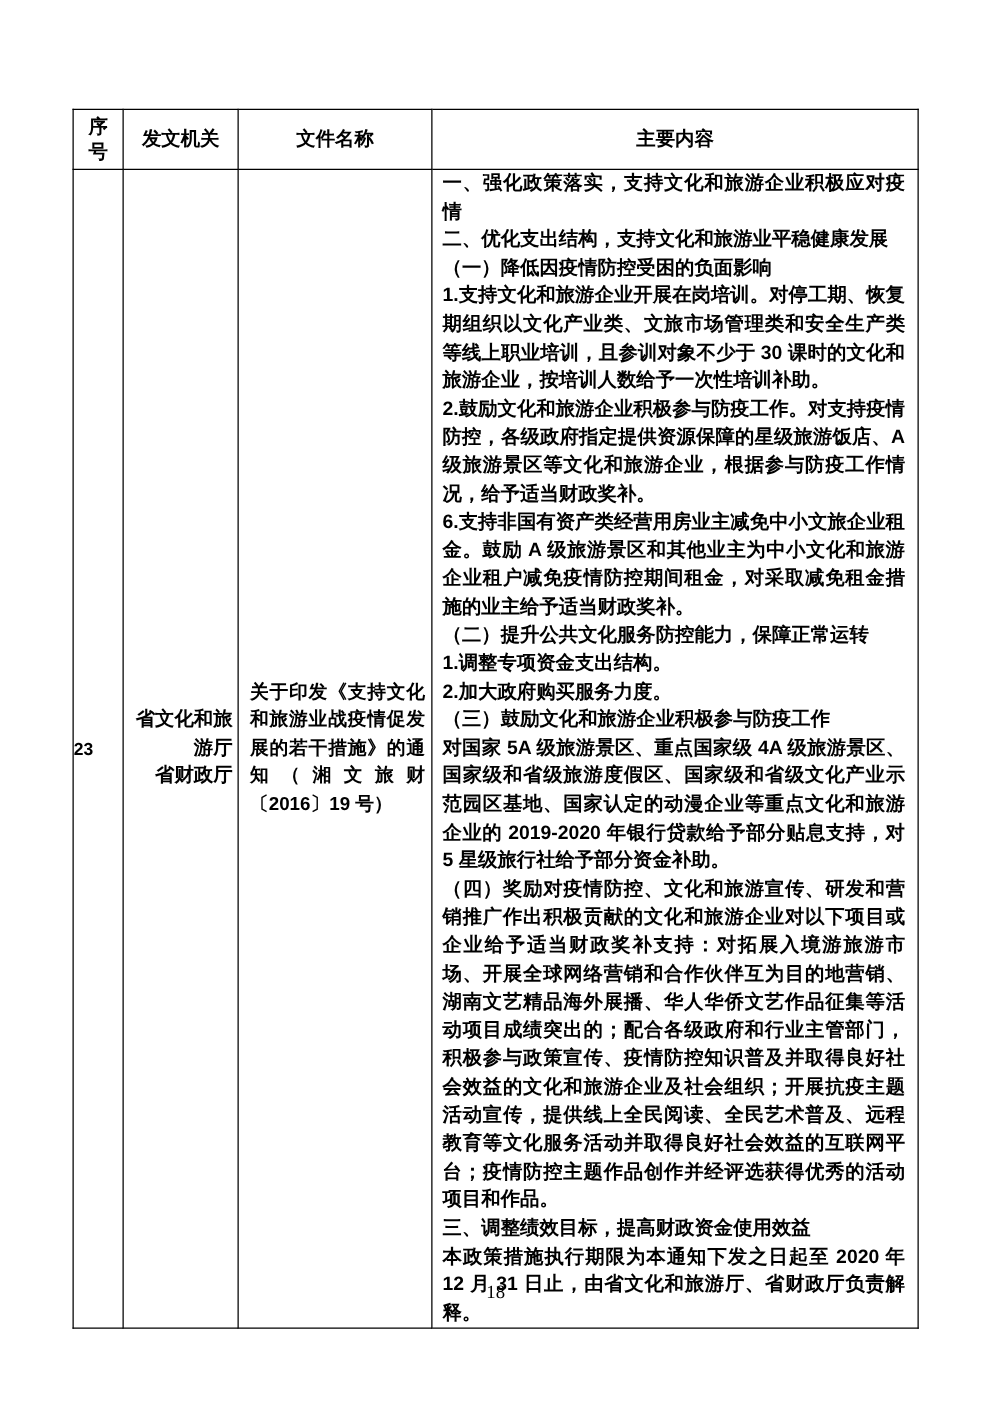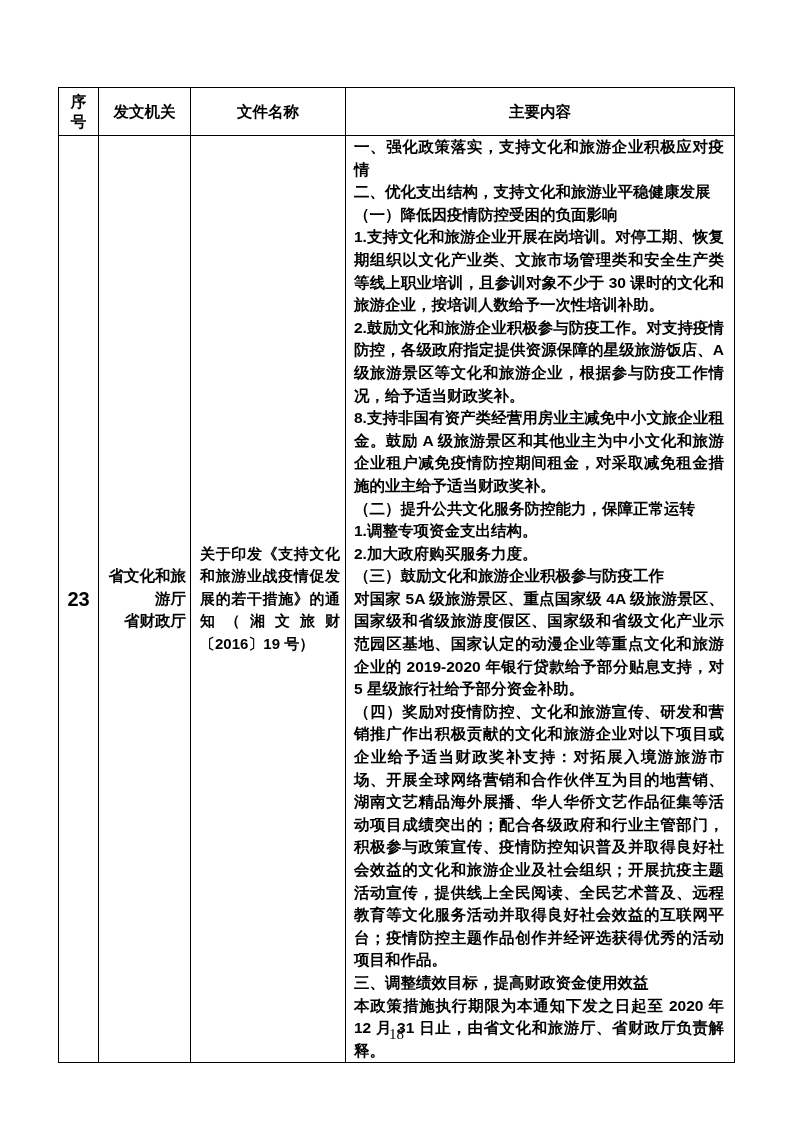--- a/index.html
+++ b/index.html
@@ -33,22 +33,22 @@
   }
   .doc-table thead tr { height: 48px; }
   .doc-table thead th {
     font-size: 15.5px;
     line-height: 20px;
     text-align: center;
   }
   th.col-index { padding: 0 10px; }
   .doc-table tbody tr { height: 820px; }
   td.c-index {
-    text-align: center;
-    font-size: 20px;
+    text-align: left;
+    font-size: 14px;
   }
   td.c-agency {
     font-size: 15.5px;
     line-height: 22.5px;
     padding: 0 4px 0 9px;
     text-align: right;
   }
   td.c-doc {
     font-size: 15px;
     line-height: 22.5px;
@@ -101,21 +101,21 @@
           <div class="agency-line">省文化和旅游厅</div>
           <div class="agency-line">省财政厅</div>
         </td>
       <td class="c-doc">关于印发《支持文化和旅游业战疫情促发展的若干措施》的通知（湘文旅财〔2016〕19 号）</td>
       <td class="c-content">
           <div class="para">一、强化政策落实，支持文化和旅游企业积极应对疫情</div>
           <div class="para">二、优化支出结构，支持文化和旅游业平稳健康发展</div>
           <div class="para">（一）降低因疫情防控受困的负面影响</div>
           <div class="para">1.支持文化和旅游企业开展在岗培训。对停工期、恢复期组织以文化产业类、文旅市场管理类和安全生产类等线上职业培训，且参训对象不少于 30 课时的文化和旅游企业，按培训人数给予一次性培训补助。</div>
           <div class="para">2.鼓励文化和旅游企业积极参与防疫工作。对支持疫情防控，各级政府指定提供资源保障的星级旅游饭店、A 级旅游景区等文化和旅游企业，根据参与防疫工作情况，给予适当财政奖补。</div>
-          <div class="para">8.支持非国有资产类经营用房业主减免中小文旅企业租金。鼓励 A 级旅游景区和其他业主为中小文化和旅游企业租户减免疫情防控期间租金，对采取减免租金措施的业主给予适当财政奖补。</div>
+          <div class="para">6.支持非国有资产类经营用房业主减免中小文旅企业租金。鼓励 A 级旅游景区和其他业主为中小文化和旅游企业租户减免疫情防控期间租金，对采取减免租金措施的业主给予适当财政奖补。</div>
           <div class="para">（二）提升公共文化服务防控能力，保障正常运转</div>
           <div class="para">1.调整专项资金支出结构。</div>
           <div class="para">2.加大政府购买服务力度。</div>
           <div class="para">（三）鼓励文化和旅游企业积极参与防疫工作</div>
           <div class="para">对国家 5A 级旅游景区、重点国家级 4A 级旅游景区、国家级和省级旅游度假区、国家级和省级文化产业示范园区基地、国家认定的动漫企业等重点文化和旅游企业的 2019-2020 年银行贷款给予部分贴息支持，对 5 星级旅行社给予部分资金补助。</div>
           <div class="para">（四）奖励对疫情防控、文化和旅游宣传、研发和营销推广作出积极贡献的文化和旅游企业对以下项目或企业给予适当财政奖补支持：对拓展入境游旅游市场、开展全球网络营销和合作伙伴互为目的地营销、湖南文艺精品海外展播、华人华侨文艺作品征集等活动项目成绩突出的；配合各级政府和行业主管部门，积极参与政策宣传、疫情防控知识普及并取得良好社会效益的文化和旅游企业及社会组织；开展抗疫主题活动宣传，提供线上全民阅读、全民艺术普及、远程教育等文化服务活动并取得良好社会效益的互联网平台；疫情防控主题作品创作并经评选获得优秀的活动项目和作品。</div>
           <div class="para">三、调整绩效目标，提高财政资金使用效益</div>
           <div class="para">本政策措施执行期限为本通知下发之日起至 2020 年 12 月 31 日止，由省文化和旅游厅、省财政厅负责解释。</div>
         </td>
     </tr>

